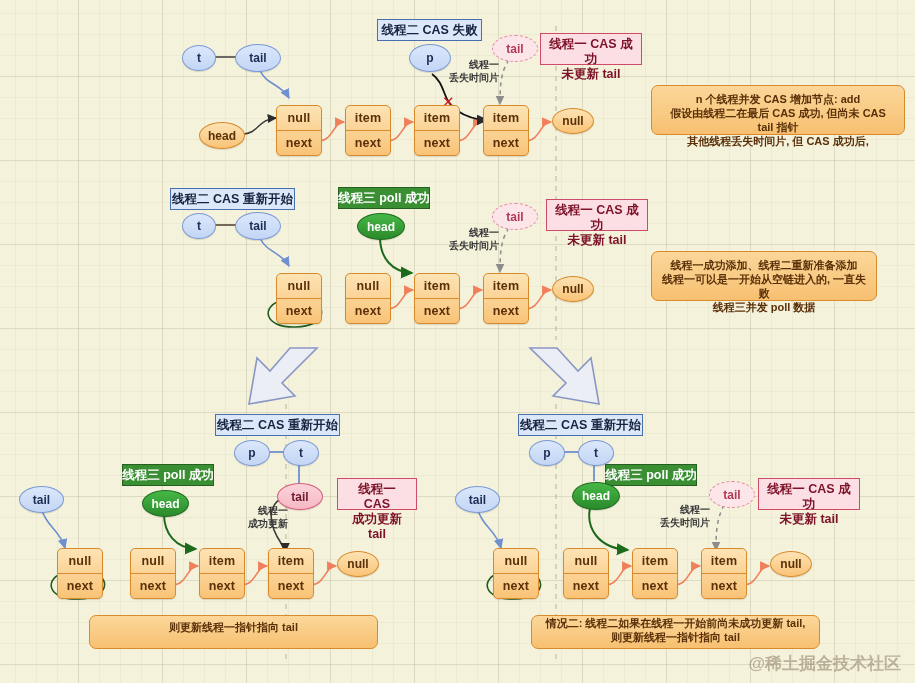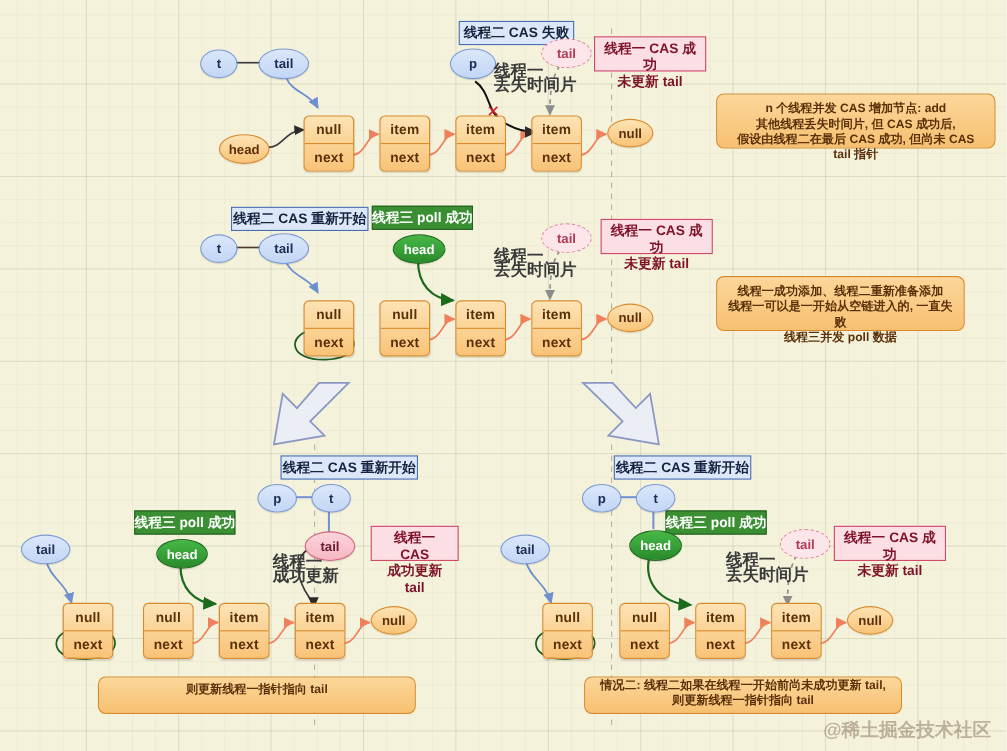--- a/index.html
+++ b/index.html
@@ -47,34 +47,34 @@
   .ell.green{background:linear-gradient(#46b846,#2a8a2a);border:1.3px solid #1f6b1f;color:#fff;}
   .ell.pink{background:linear-gradient(#fbd3da,#f6b8c4);border:1.3px solid #d4607a;color:#6d1b2c;}
   .ell.pinkdash{background:#fde6ea;border:1.6px dashed #e08aa0;color:#b03a56;box-shadow:none;}
 
   
   .lbl{
     position:absolute;display:flex;align-items:center;justify-content:center;
     text-align:center;font-size:12.5px;font-weight:600;padding:3px 8px;
     box-sizing:border-box;white-space:nowrap;line-height:15px;
   }
-  .lbl.bluebox{background:#dce8fa;border:1.3px solid #4a6fae;color:#15233f;margin-left:40px;}
+  .lbl.bluebox{background:#dce8fa;border:1.3px solid #4a6fae;color:#15233f;}
   .lbl.pinkbox{background:#fcdfe5;border:1.3px solid #cf4a68;color:#7d1228;}
   .lbl.greenbox{background:#3a8f33;border:1.3px solid #256021;color:#fff;}
   .lbl.orangebox{
     background:linear-gradient(#fbd79a,#f7c071);
     border:1.4px solid #d98a2b;color:#5a3008;border-radius:7px;
     font-weight:600;
   }
   .lbl.multi{white-space:normal;display:block;}
 
   
   .anno{
-    position:absolute;font-size:15px;color:#3a3a3a;line-height:12.5px;
-    text-align:left;font-weight:600;white-space:nowrap;
+    position:absolute;font-size:10px;color:#3a3a3a;line-height:12.5px;
+    text-align:right;font-weight:600;white-space:nowrap;
   }
   .watermark{
     position:absolute;right:14px;bottom:8px;
     font-size:17px;color:rgba(120,100,70,.45);font-weight:600;
   }
   .xmark{
     position:absolute;font-size:15px;color:#d21f1f;font-weight:bold;line-height:1;
   }
 </style>
 </head>
@@ -199,22 +199,22 @@
     <div class="cell">next</div>
   </div>
   <div class="node" style="left:483px;top:105px;">
     <div class="cell top">item</div>
     <div class="cell">next</div>
   </div>
   <div class="ell orange" style="left:552px;top:108px;width:40px;height:24px;">null</div>
 
   <div class="lbl orangebox multi" style="left:651px;top:85px;width:254px;height:50px;padding:6px 9px;font-size:11px;line-height:14px;">
     <div>n 个线程并发 CAS 增加节点: add</div>
+    <div>假设由线程二在最后 CAS 成功, 但尚未 CAS tail 指针</div>
     <div>其他线程丢失时间片, 但 CAS 成功后,</div>
-    <div>假设由线程二在最后 CAS 成功, 但尚未 CAS tail 指针</div>
   </div>
 
   <div class="lbl bluebox" style="left:170px;top:188px;width:125px;height:22px;">线程二 CAS 重新开始</div>
   <div class="lbl greenbox" style="left:338px;top:187px;width:92px;height:22px;">线程三 poll 成功</div>
   <div class="lbl pinkbox multi" style="left:546px;top:199px;width:102px;height:32px;padding-top:3px;">
     <div>线程一 CAS 成功</div>
     <div>未更新 tail</div>
   </div>
 
   <div class="ell blue" style="left:182px;top:213px;width:32px;height:24px;">t</div>

